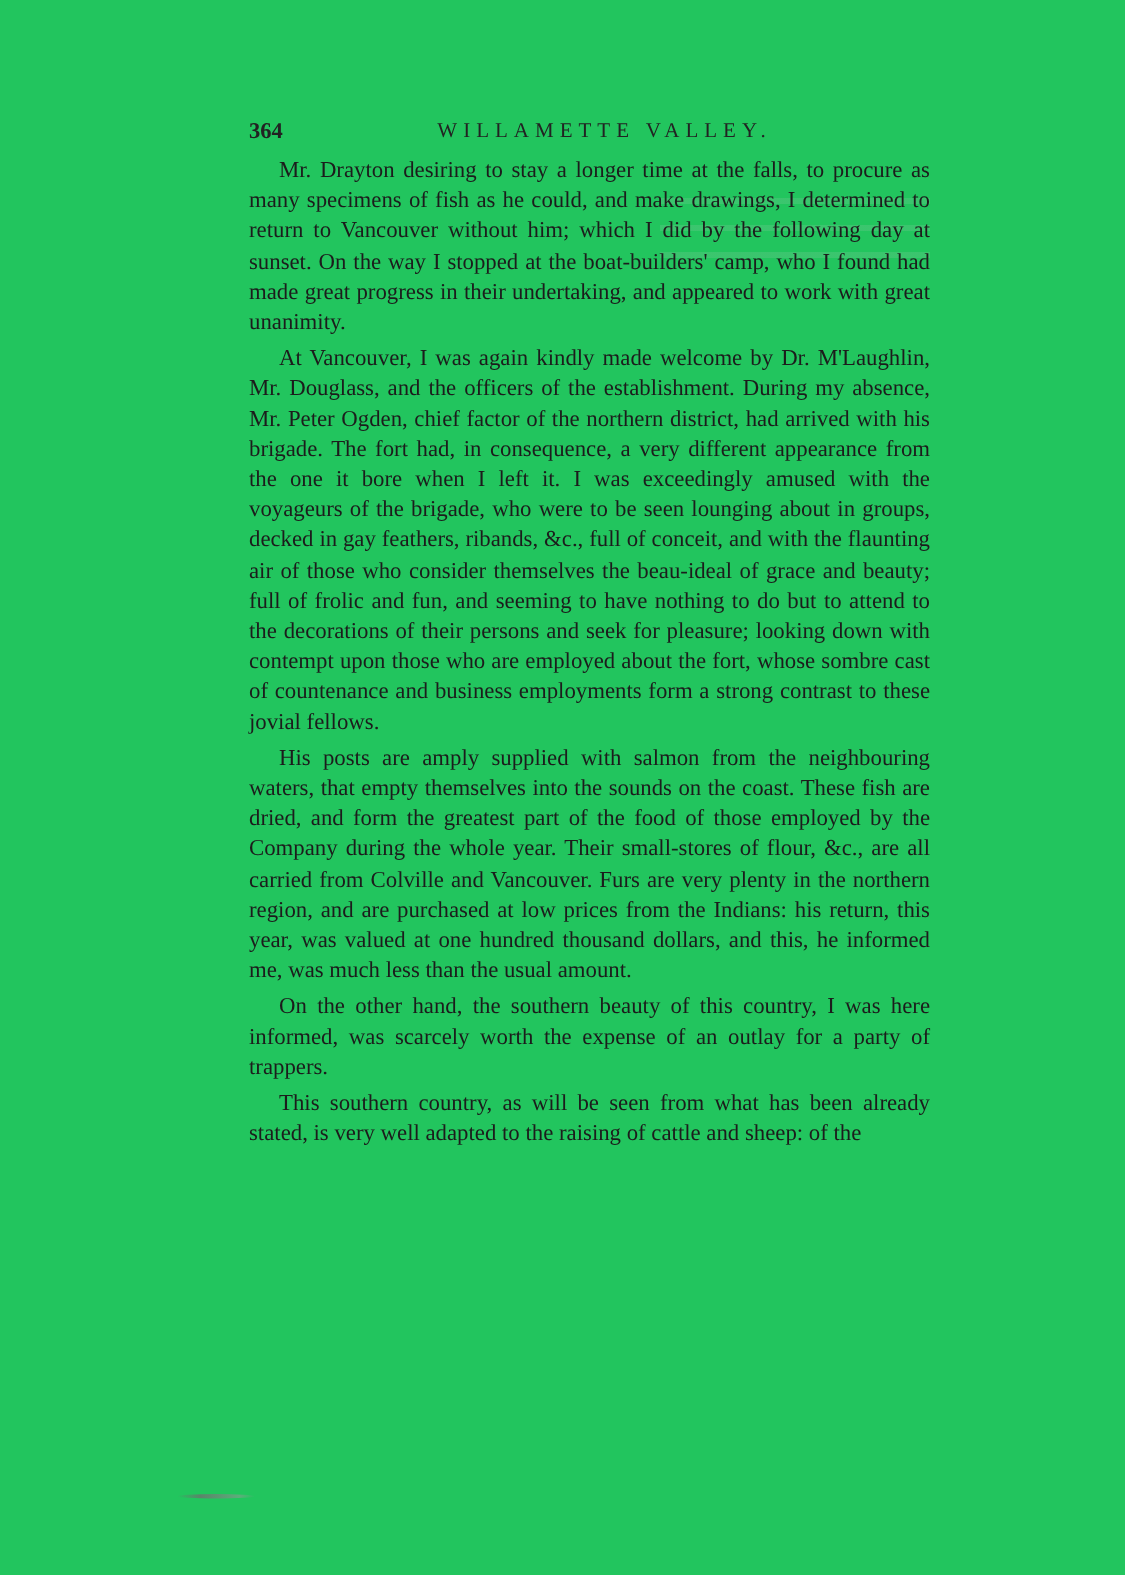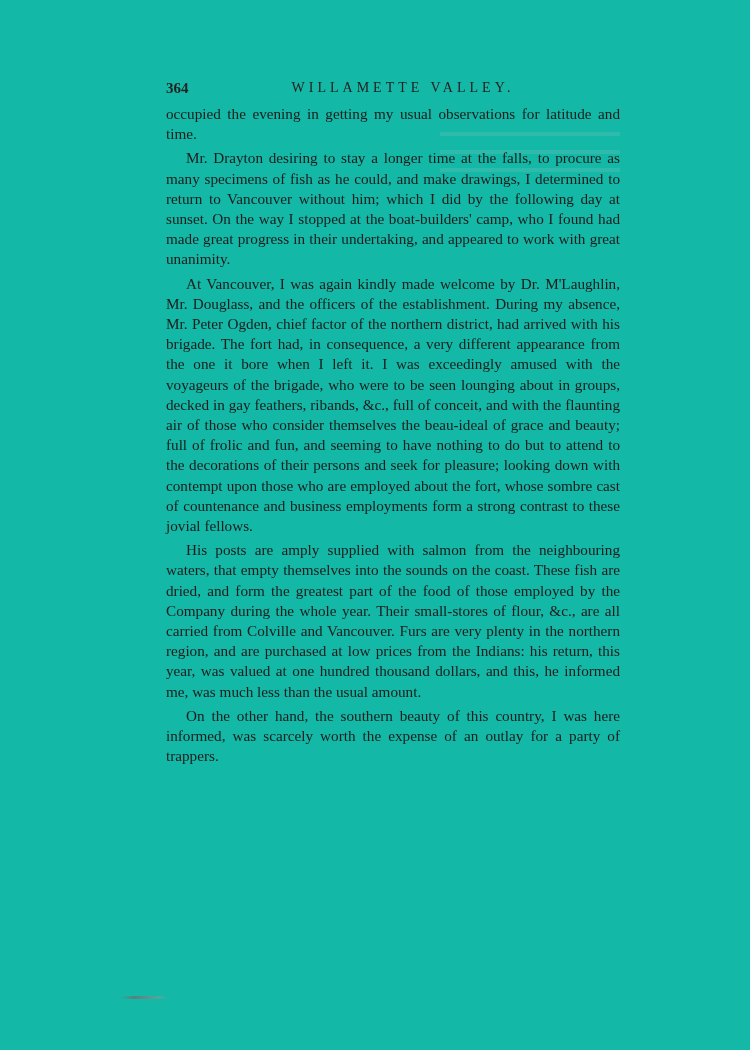--- a/index.html
+++ b/index.html
@@ -12,21 +12,21 @@
       height: 1050px;
       position: relative;
       overflow: hidden;
       font-family: "Liberation Serif", "DejaVu Serif", serif;
       color: #1a1a1a;
     }
     .page {
       position: absolute;
       left: 0; top: 0;
       width: 750px; height: 1050px;
-      background: #14b8a6;
+      background: #22c55e;
     }
     .running-head {
       position: absolute;
       left: 166px;
       top: 78px;
       width: 450px;
       height: 24px;
     }
     .page-number {
       position: absolute;
@@ -93,21 +93,21 @@
 
 <div class="page">
   <div class="ghost"></div>
 
   <div class="running-head">
     <span class="page-number">364</span>
     <span class="running-title">WILLAMETTE VALLEY.</span>
   </div>
 
   <div class="body-text">
-    <p class="cont">occupied the evening in getting my usual observations for latitude and time.</p>
     <p>Mr. Drayton desiring to stay a longer time at the falls, to procure as many specimens of fish as he could, and make drawings, I determined to return to Vancouver without him; which I did by the following day at sunset. On the way I stopped at the boat-builders' camp, who I found had made great progress in their undertaking, and appeared to work with great unanimity.</p>
     <p>At Vancouver, I was again kindly made welcome by Dr. M'Laughlin, Mr. Douglass, and the officers of the establishment. During my absence, Mr. Peter Ogden, chief factor of the northern district, had arrived with his brigade. The fort had, in consequence, a very different appearance from the one it bore when I left it. I was exceedingly amused with the voyageurs of the brigade, who were to be seen lounging about in groups, decked in gay feathers, ribands, &amp;c., full of conceit, and with the flaunting air of those who consider themselves the beau-ideal of grace and beauty; full of frolic and fun, and seeming to have nothing to do but to attend to the decorations of their persons and seek for pleasure; looking down with contempt upon those who are employed about the fort, whose sombre cast of countenance and business employments form a strong contrast to these jovial fellows.</p>
     <p>His posts are amply supplied with salmon from the neighbouring waters, that empty themselves into the sounds on the coast. These fish are dried, and form the greatest part of the food of those employed by the Company during the whole year. Their small-stores of flour, &amp;c., are all carried from Colville and Vancouver. Furs are very plenty in the northern region, and are purchased at low prices from the Indians: his return, this year, was valued at one hundred thousand dollars, and this, he informed me, was much less than the usual amount.</p>
     <p>On the other hand, the southern beauty of this country, I was here informed, was scarcely worth the expense of an outlay for a party of trappers.</p>
+    <p>This southern country, as will be seen from what has been already stated, is very well adapted to the raising of cattle and sheep: of the</p>
   </div>
 
   <div class="smudge"></div>
 </div>
 
 </body></html>

